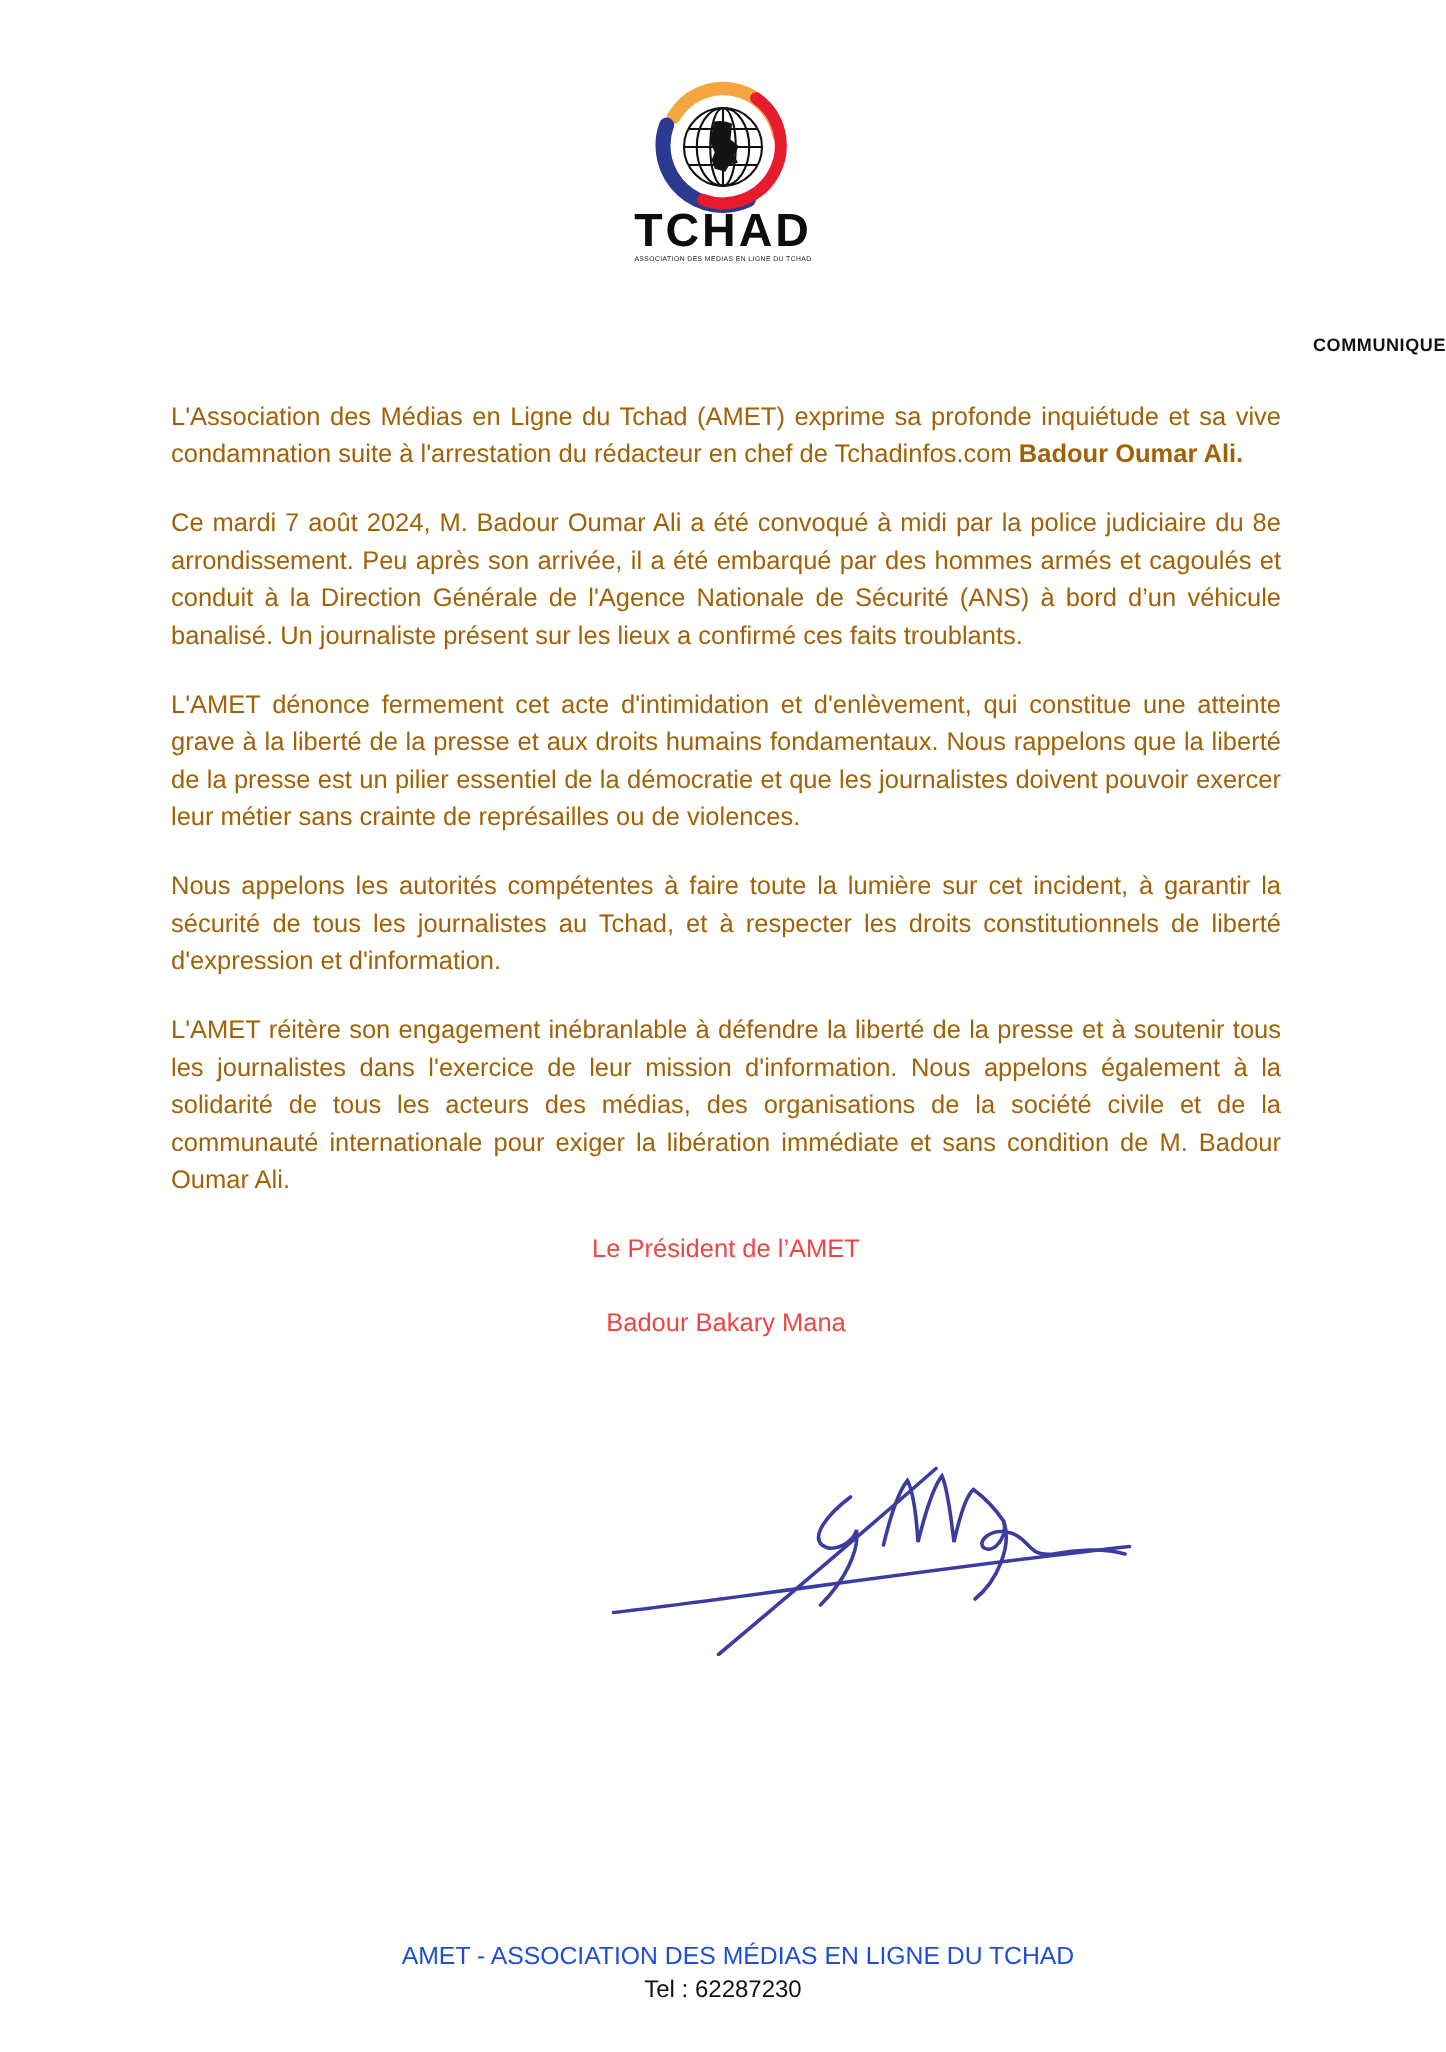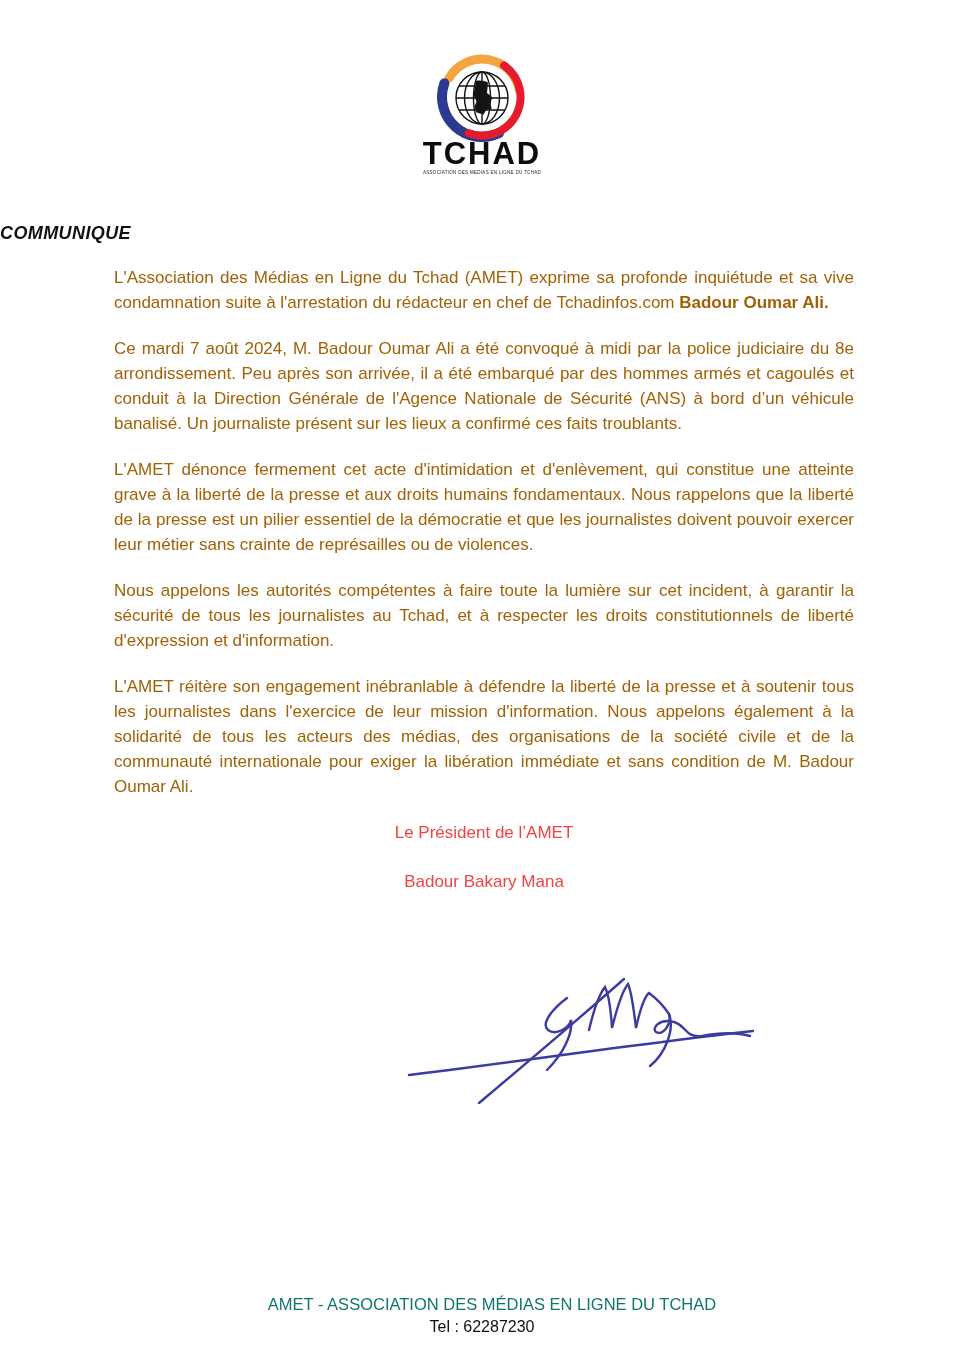--- a/index.html
+++ b/index.html
@@ -25,24 +25,23 @@
     color:#0d0d0d; line-height:1;
   }
   .logo-tagline {
     margin-top:2px;
     font-size:4.5px; letter-spacing:0.3px;
     color:#222; line-height:1;
   }
   
   .doc-title {
     position:absolute; top:223px; left:0; width:100%;
-    text-align:left;
-    font-size:18px; font-weight:bold; letter-spacing:0.4px;
+    text-align:right;
+    font-size:12px; font-weight:bold; letter-spacing:0.4px;
     color:#111;
-    font-style:italic;
   }
   
   .content {
     position:absolute; top:265px; left:114px; width:740px;
   }
   .content p {
     font-size:17px; line-height:25px;
     text-align:justify;
     margin-bottom:21px;
     color:#a16207;
@@ -55,21 +54,21 @@
   .signoff-name { margin-top:24px; }
   
   .signature {
     position:absolute; top:962px; left:395px;
   }
   
   .footer {
     position:absolute; bottom:30px; left:0; width:100%;
     text-align:center;
   }
-  .footer-org { font-size:16.5px; color:#0f766e; line-height:23px;padding-left:20px; }
+  .footer-org { font-size:16.5px; color:#1d4ed8; line-height:23px;padding-left:20px; }
   .footer-email {
     display:inline-block;
     font-size:16.5px; line-height:23px;
     text-decoration:underline; cursor:pointer;
   }
   .footer-tel { font-size:16px; color:#111; line-height:22px; }
 </style>
 </head>
 <body>
 

